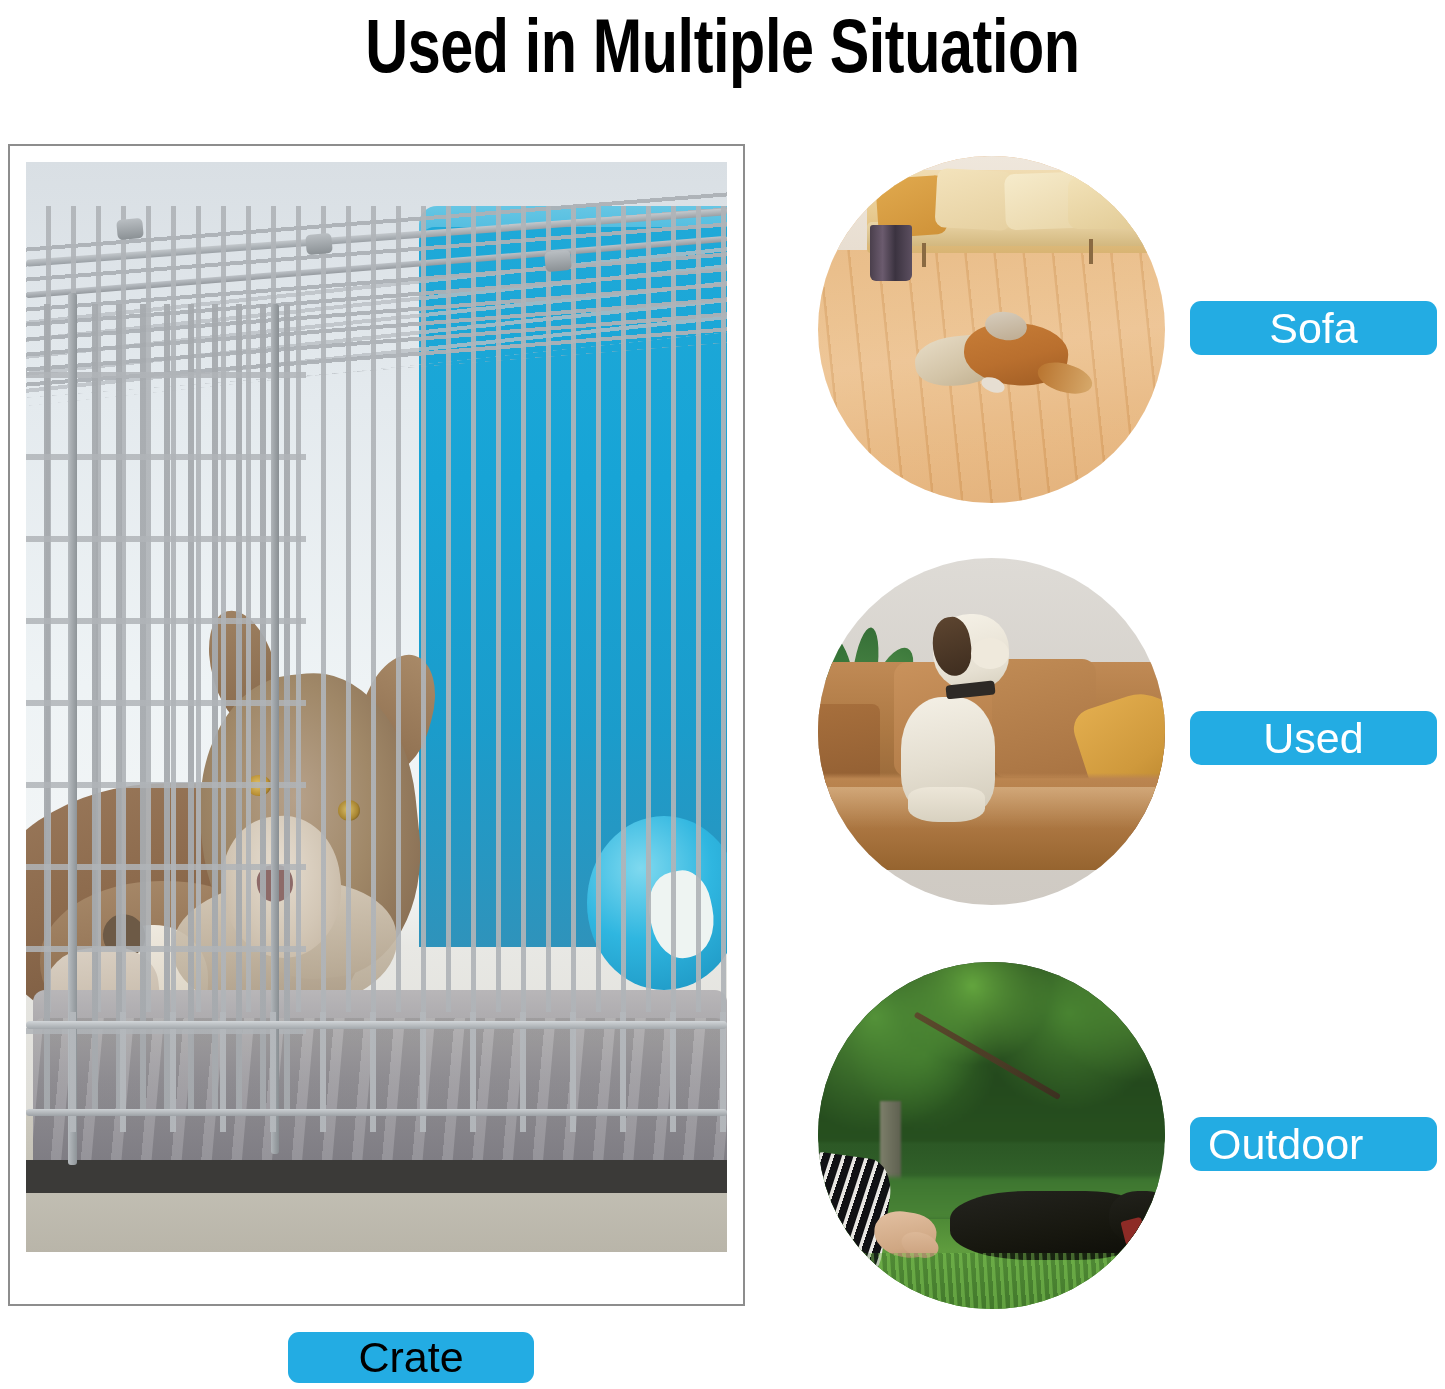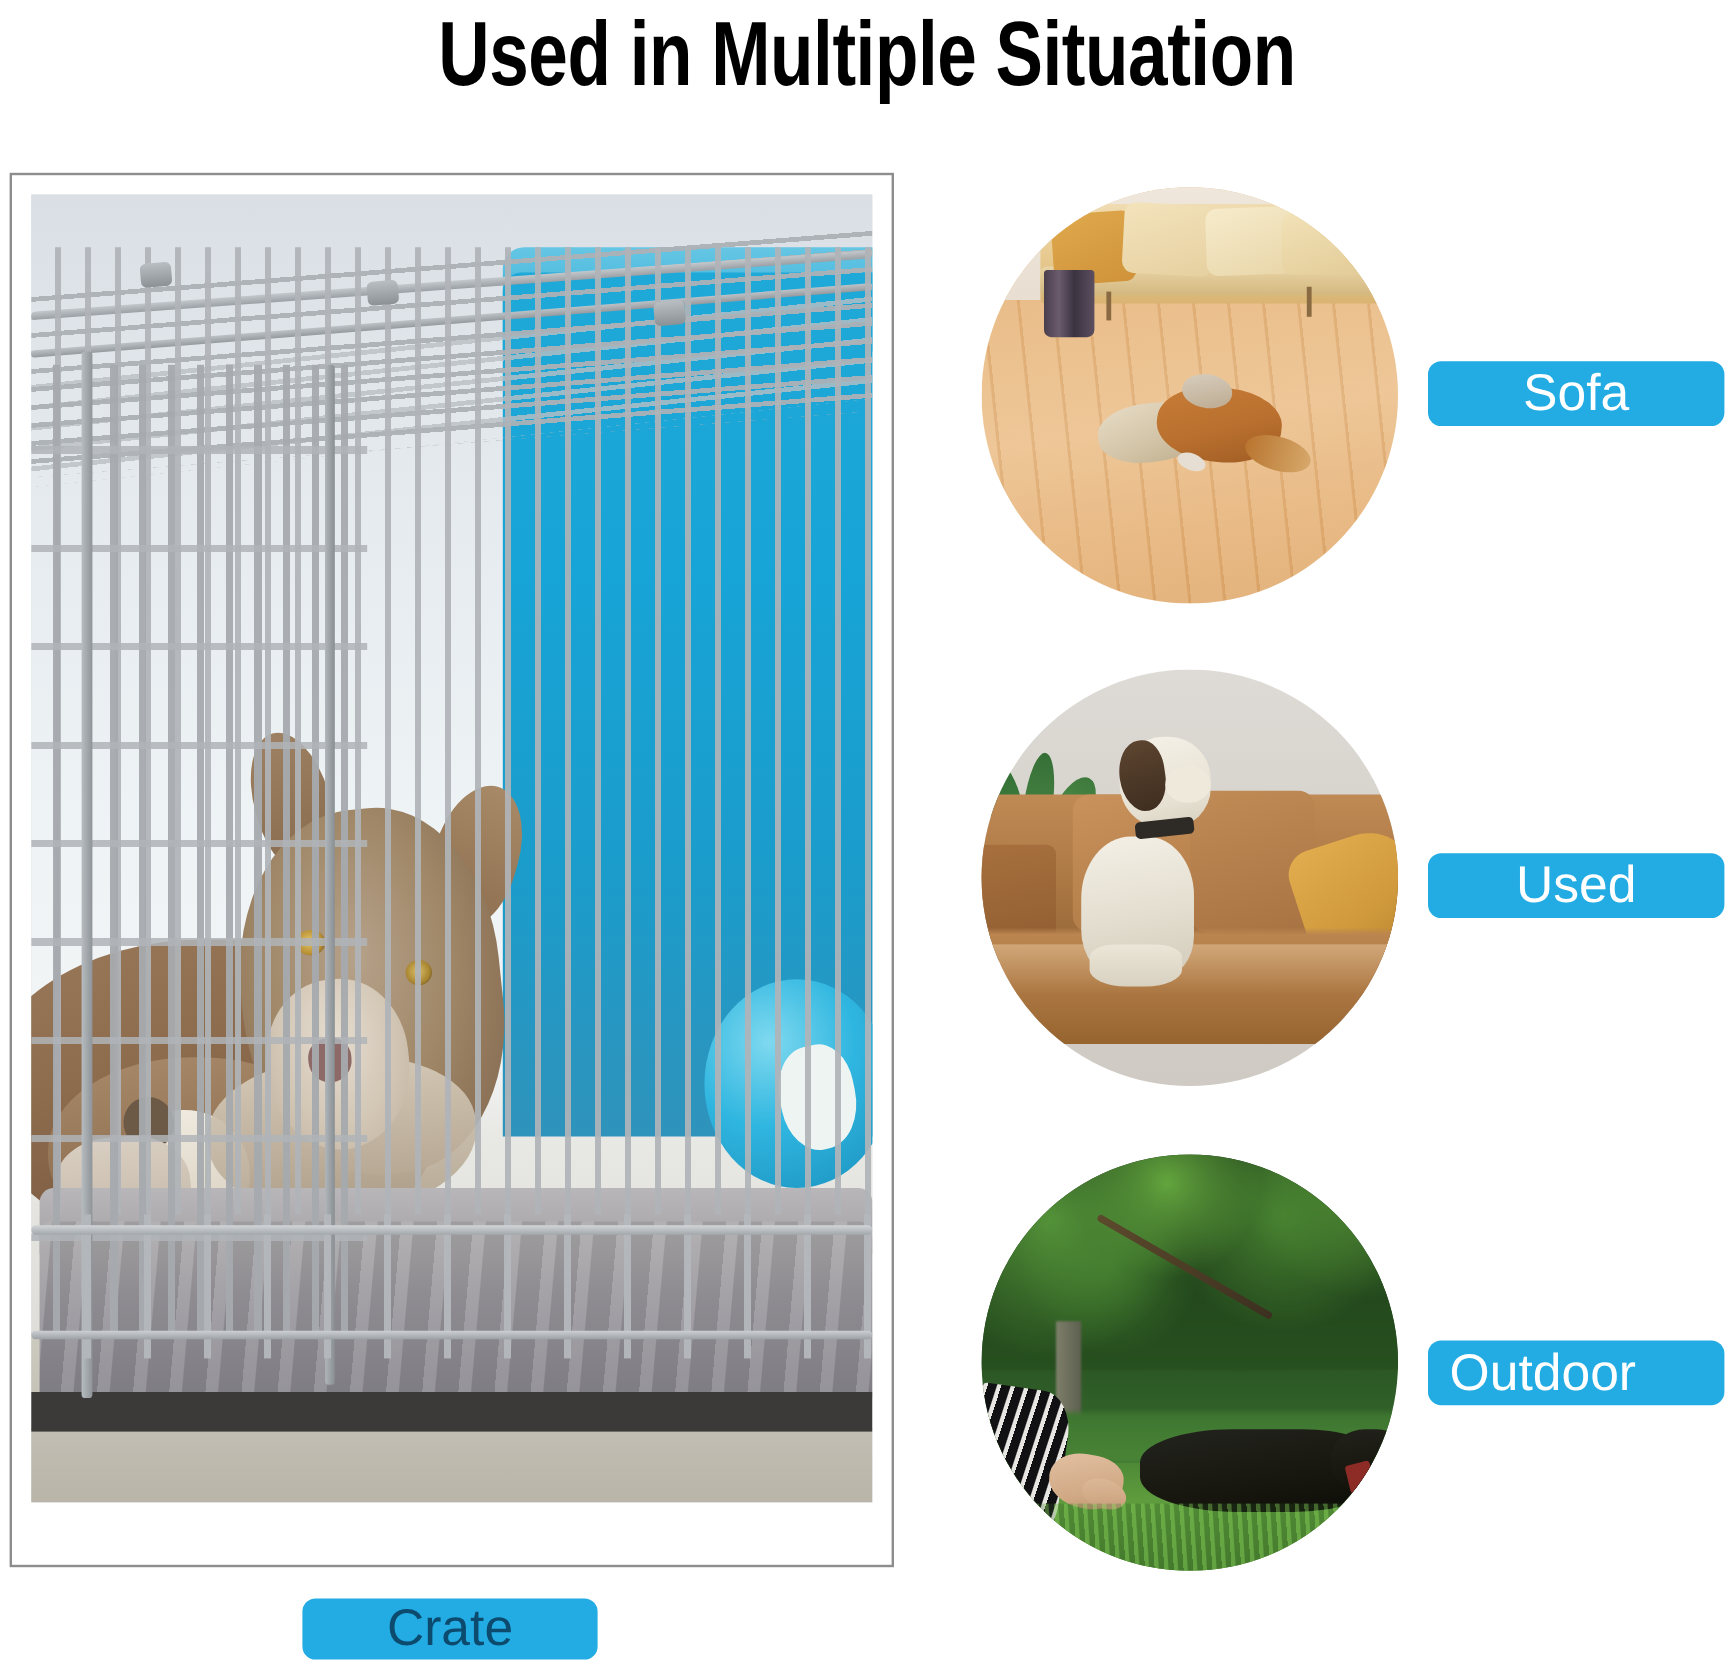--- a/index.html
+++ b/index.html
@@ -662,21 +662,21 @@
     <div class="scn cage-post-m"></div>
     <div class="scn cage-front-v"></div>
     <div class="scn cage-front-rail"></div>
     <div class="scn cage-front-rail2"></div>
     <div class="scn clip" style="left:13%; top:5.2%; transform:rotate(-5deg);"></div>
     <div class="scn clip" style="left:40%; top:6.6%; transform:rotate(-5deg);"></div>
     <div class="scn clip" style="left:74%; top:8.2%; transform:rotate(-5deg);"></div>
   </div>
 </div>
 
-<div id="crate-badge" class="badge" style="background: rgb(35, 172, 227); color: #0c4a6e;">
+<div id="crate-badge" class="badge" style="background: rgb(35, 172, 227); color: #000000; margin-left: 36px;">
   <span class="badge-text">Crate</span>
 </div>
 
 <div id="circle-floor" class="circle-photo">
   <div class="cscene fl-floor"></div>
   <div class="cscene fl-planks"></div>
   <div class="cscene fl-wall"></div>
   <div class="cscene fl-sofa"></div>
   <div class="cscene fl-seat"></div>
   <div class="cscene fl-cushion-a"></div>

